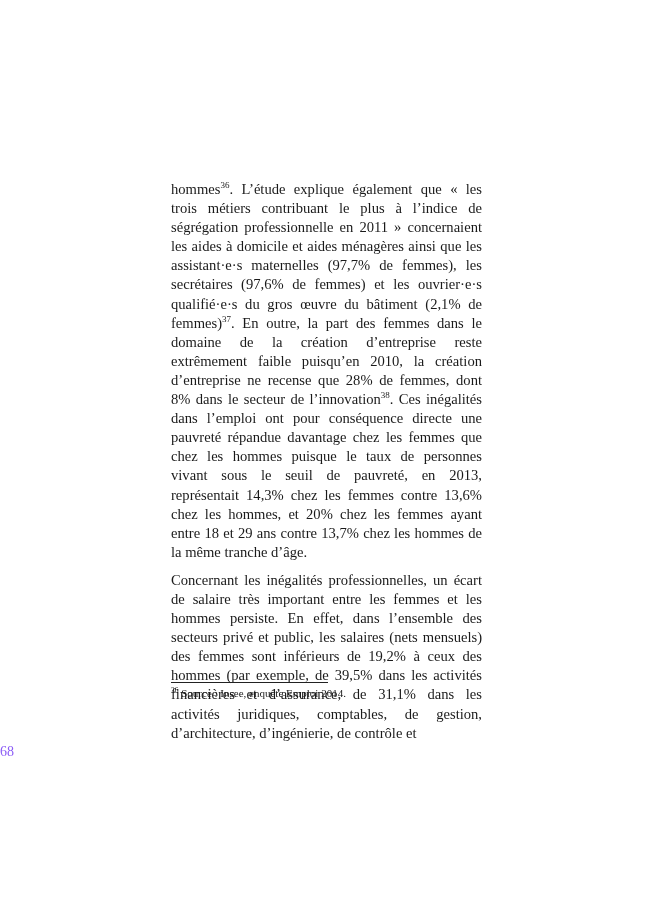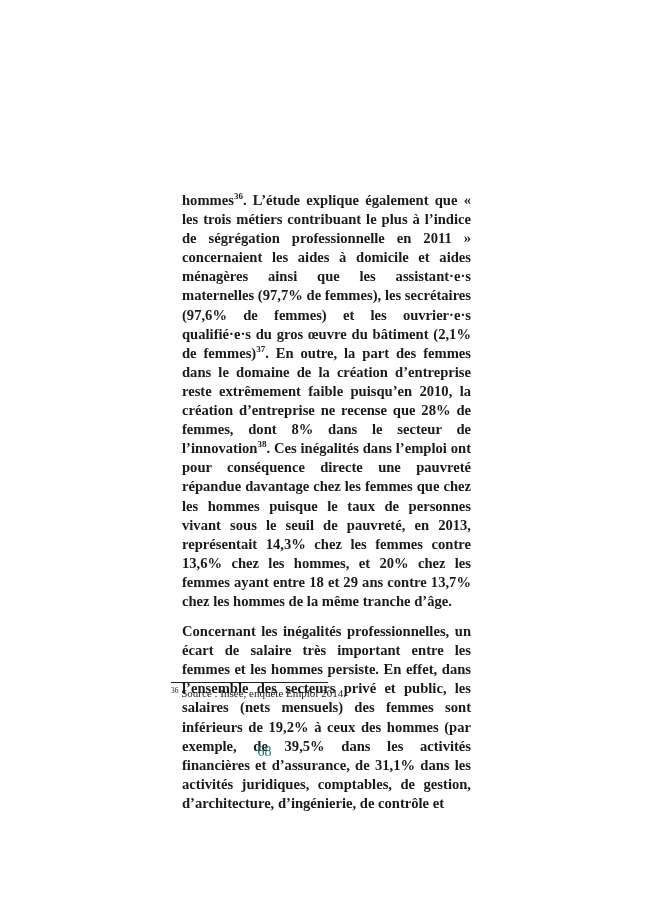--- a/index.html
+++ b/index.html
@@ -2,33 +2,33 @@
 <html><head>
 <meta charset="utf-8">
 <style>
   html, body { margin: 0; padding: 0; background: #ffffff; }
   body { width: 650px; height: 920px; position: relative; overflow: hidden; }
   .page {
     position: absolute; left: 171px; top: 180px; width: 311px;
     font-family: "Liberation Serif", serif; font-size: 14.6px; line-height: 19.1px;
     color: #1a1a1a;
   }
-  .para { margin: 11px; text-align: justify; hyphens: none; font-weight: bold; }
+  .para { margin: 0; text-align: justify; hyphens: none; }
   .para + .para { margin-top: 9px; }
   sup { font-size: 9px; line-height: 0; vertical-align: 6px; }
   .footnotes {
     position: absolute; left: 171px; top: 682px; width: 311px;
     font-family: "Liberation Serif", serif; font-size: 11px; line-height: 13.5px; color: #1a1a1a;
   }
   .fn-rule { width: 157px; height: 0; border-top: 1px solid #222; margin-bottom: 4px; }
   .fn { margin: 0; white-space: nowrap; }
   .fn sup { font-size: 7.5px; vertical-align: 4px; }
   .page-number {
-    position: absolute; left: 0; width: 529px; top: 744px; text-align: center;
-    font-family: "Liberation Serif", serif; font-size: 14px; color: #0f766e;
+    position: absolute; left: 0; width: 529px; top: 744px; 
+    font-family: "Liberation Serif", serif; font-size: 14px; color: #8b5cf6;
   }
 </style>
 </head>
 <body>
 
 <div class="page">
   <p class="para">
     <span>hommes</span><sup>36</sup><span>. L’étude explique également que « les trois métiers contribuant le plus à l’indice de ségrégation professionnelle en 2011 » concernaient les aides à domicile et aides ménagères ainsi que les assistant·e·s maternelles (97,7% de femmes), les secrétaires (97,6% de femmes) et les ouvrier·e·s qualifié·e·s du gros œuvre du bâtiment (2,1% de femmes)</span><sup>37</sup><span>. En outre, la part des femmes dans le domaine de la création d’entreprise reste extrêmement faible puisqu’en 2010, la création d’entreprise ne recense que 28% de femmes, dont 8% dans le secteur de l’innovation</span><sup>38</sup><span>. Ces inégalités dans l’emploi ont pour conséquence directe une pauvreté répandue davantage chez les femmes que chez les hommes puisque le taux de personnes vivant sous le seuil de pauvreté, en 2013, représentait 14,3% chez les femmes contre 13,6% chez les hommes, et 20% chez les femmes ayant entre 18 et 29 ans contre 13,7% chez les hommes de la même tranche d’âge.</span>
   </p>
   <p class="para">

